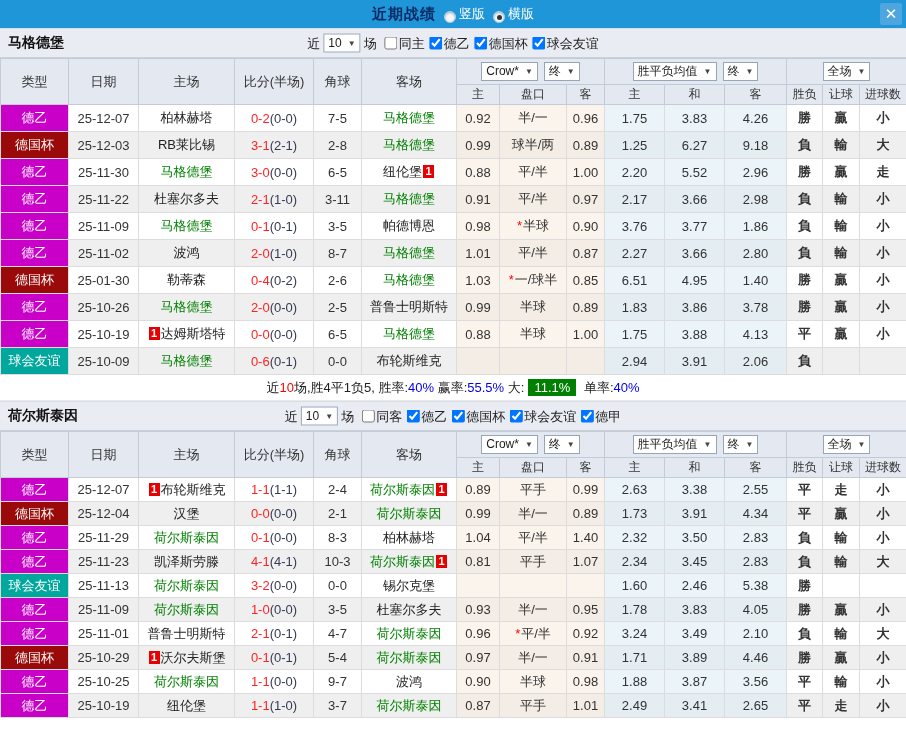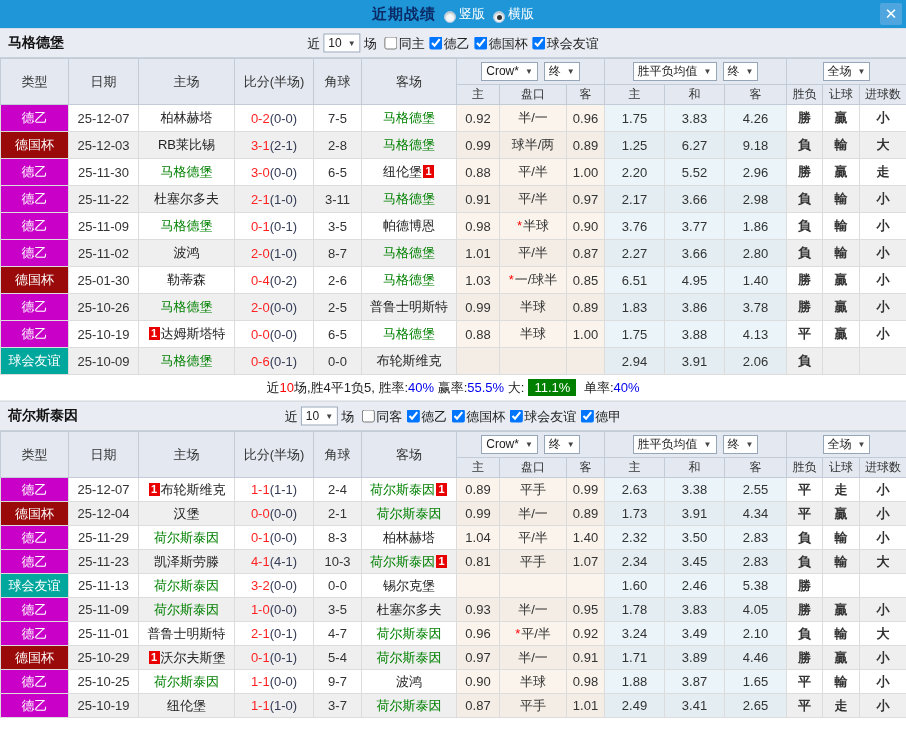--- a/index.html
+++ b/index.html
@@ -610,21 +610,21 @@
     <td class="c-date">25-10-25</td>
     <td><span class="team-n self">荷尔斯泰因</span></td>
     <td><span class="ft">1-1</span><span class="ht">(0-0)</span></td>
     <td>9-7</td>
     <td><span class="team-n">波鸿</span></td>
     <td class="c-odds">0.90</td>
     <td class="c-odds"><span>半球</span></td>
     <td class="c-odds">0.98</td>
     <td class="c-avg">1.88</td>
     <td class="c-avg">3.87</td>
-    <td class="c-avg">1.65</td>
+    <td class="c-avg">3.56</td>
     <td class="c-res c-b">平</td>
     <td class="c-res c-g">輸</td>
     <td class="c-res c-g">小</td>
   </tr>
           <tr>
     <td class="t-league">德乙</td>
     <td class="c-date">25-10-19</td>
     <td><span class="team-n">纽伦堡</span></td>
     <td><span class="ft">1-1</span><span class="ht">(1-0)</span></td>
     <td>3-7</td>

